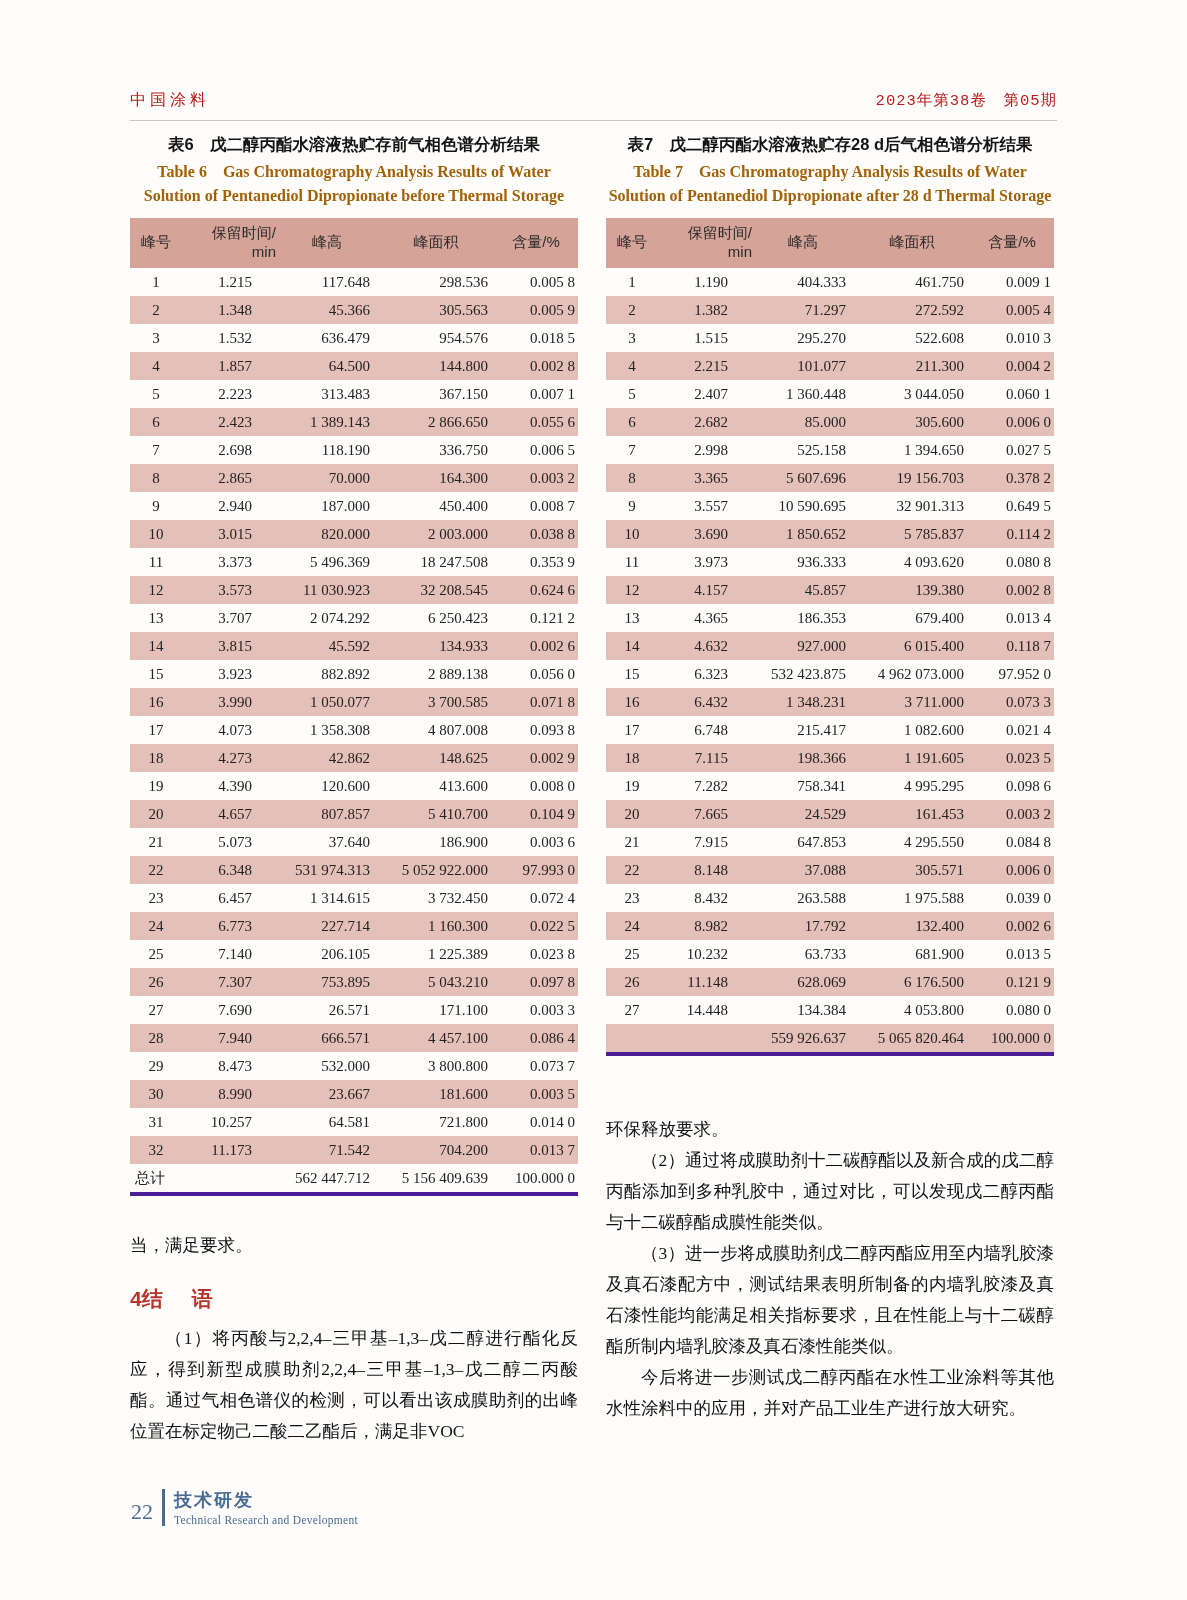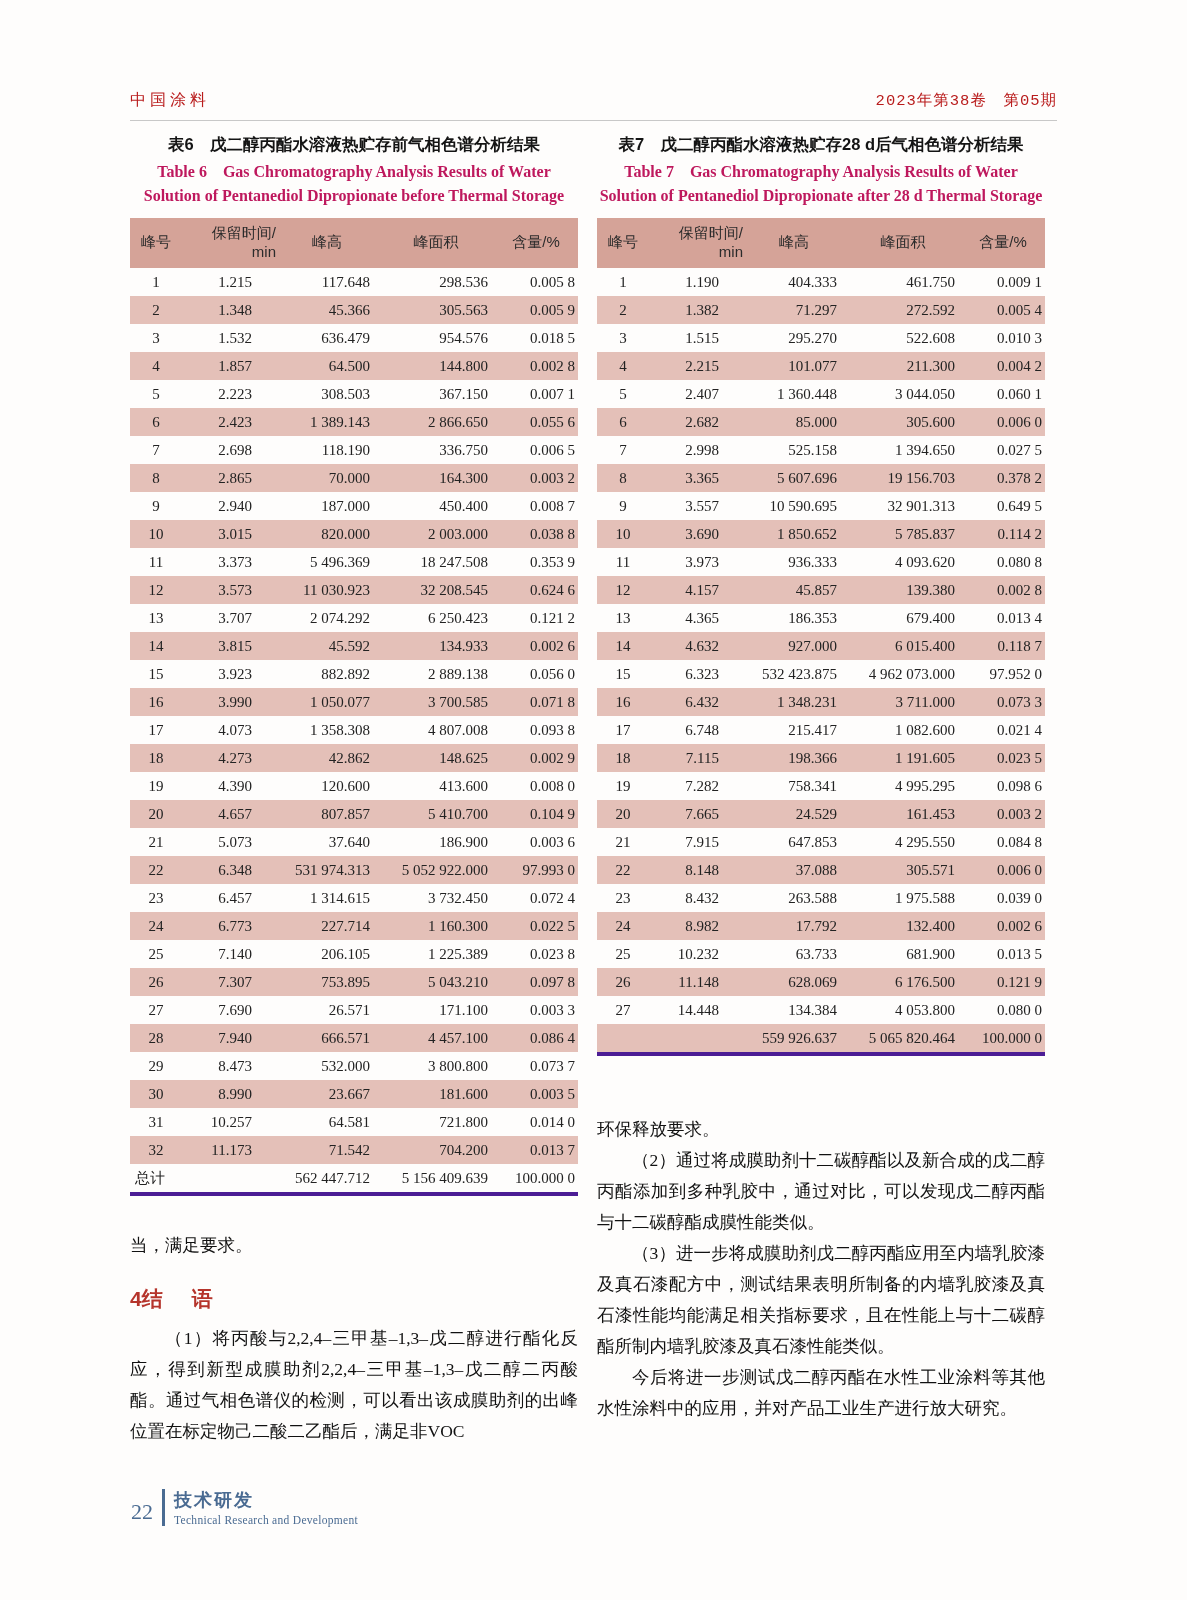--- a/index.html
+++ b/index.html
@@ -11,31 +11,31 @@
   .page-header {
     position:absolute; left:130px; right:130px; top:74px;
     display:flex; justify-content:space-between; align-items:flex-end;
     color:#b91c1c; border-bottom:1px solid #c8c8c8; padding-bottom:9px;
     font-family:Liberation Mono, monospace;
   }
   .journal-name { font-size:16px; letter-spacing:4px; }
   .issue-info   { font-size:15.5px; letter-spacing:1px;margin-top:16px; }
 
   
-  .columns { position:absolute; top:128px; left:130px; width:927px; display:flex; gap:19px; }
+  .columns { position:absolute; top:128px; left:130px; width:927px; display:flex; gap:28px; }
   .col { width:448px; }
 
   
   .caption-zh {
     font-family:"Liberation Sans", sans-serif; font-weight:bold;
     font-size:16.5px; text-align:center; color:#141414; margin:6px 0 4px;
   }
   .caption-en {
     font-family:"Liberation Serif", serif; font-weight:bold;
-    font-size:16px; text-align:center; line-height:1.52; margin-bottom:9px; color:#be185d;
+    font-size:16px; text-align:center; line-height:1.52; margin-bottom:9px; color:#a16207;
   }
 
   
   .data-table {
     width:100%; border-collapse:collapse; table-layout:fixed;
     font-family:"Liberation Serif", serif; font-size:15px; color:#222;
     border-bottom:4px solid #4c1d95;
   }
   .data-table th {
     background:#d5a398; font-family:"Liberation Sans", sans-serif;
@@ -140,21 +140,21 @@
             <tr class="stripe">
               <td class="c0">4</td>
               <td class="c1">1.857</td>
               <td class="c2">64.500</td>
               <td class="c3">144.800</td>
               <td class="c4">0.002 8</td>
             </tr>
             <tr>
               <td class="c0">5</td>
               <td class="c1">2.223</td>
-              <td class="c2">308.503</td>
+              <td class="c2">313.483</td>
               <td class="c3">367.150</td>
               <td class="c4">0.007 1</td>
             </tr>
             <tr class="stripe">
               <td class="c0">6</td>
               <td class="c1">2.423</td>
               <td class="c2">1 389.143</td>
               <td class="c3">2 866.650</td>
               <td class="c4">0.055 6</td>
             </tr>

